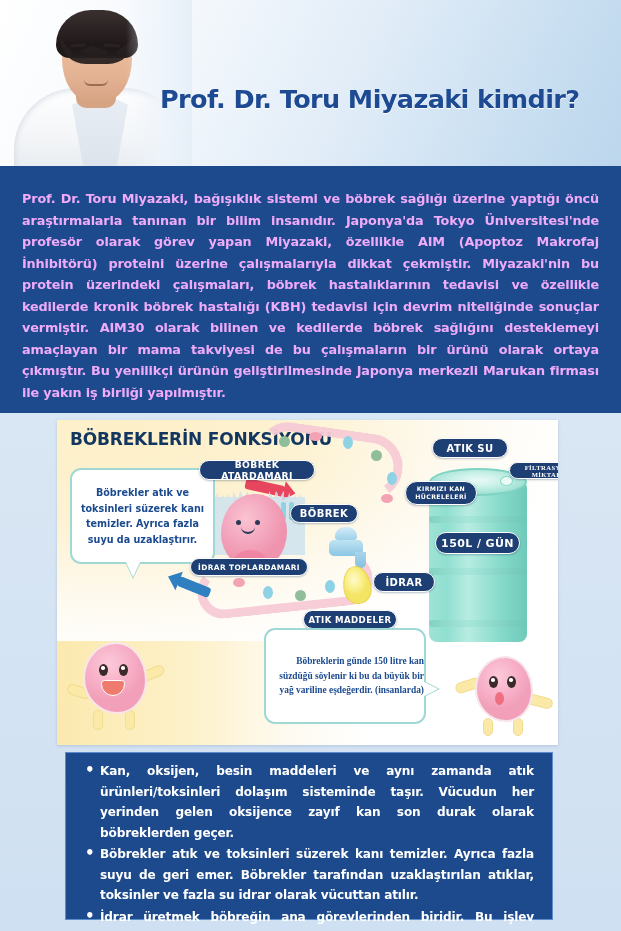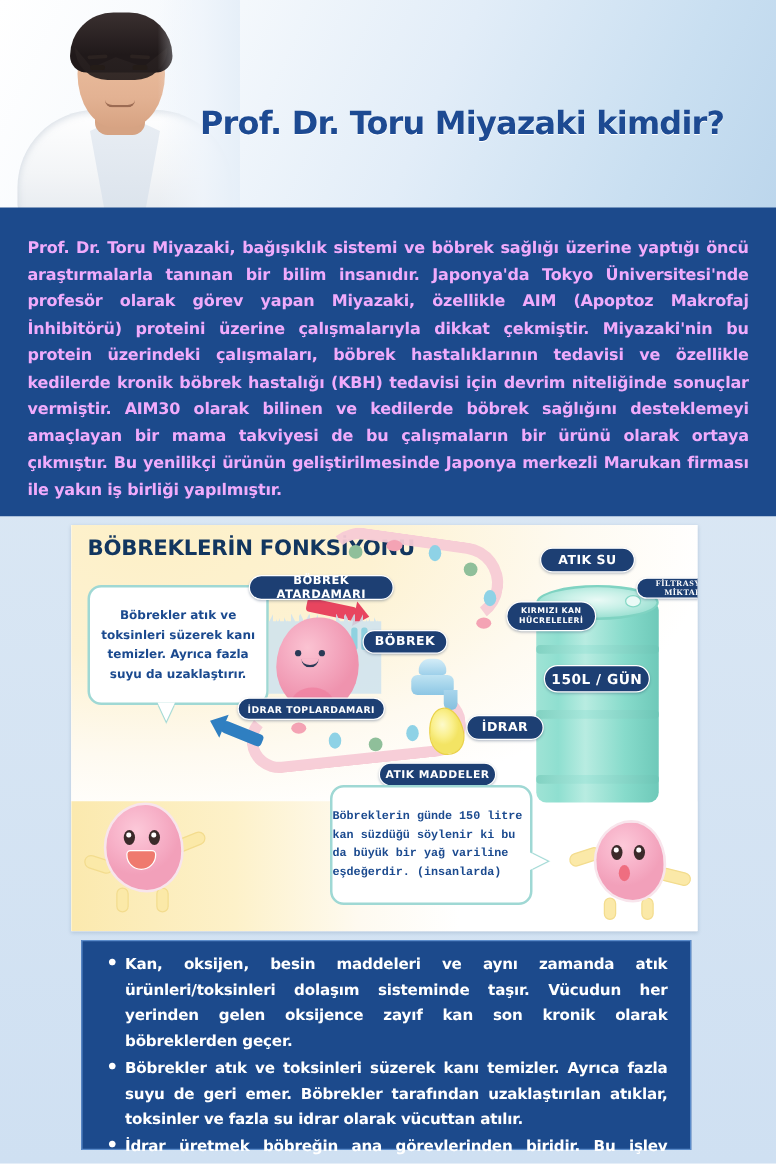--- a/index.html
+++ b/index.html
@@ -139,22 +139,22 @@
     background:#ffffff; border:2px solid #9fd8d4; border-radius:11px;
     display:flex; align-items:center; justify-content:center;
   }
   .speech-right::after{
     content:""; position:absolute; right:-14px; top:52px; width:0;height:0;
     border-top:7px solid transparent; border-bottom:7px solid transparent;
     border-left:14px solid #ffffff;
     filter: drop-shadow(2px 0 0 #9fd8d4);
   }
   .speech-right p {
-    font-family:Liberation Mono, monospace;
-    font-size:9.4px; font-weight:700; color:#1b4a8f; line-height:14.8px; text-align:left;
+    font-family:Liberation Serif, serif;
+    font-size:9.4px; font-weight:700; color:#1b4a8f; line-height:14.8px; text-align:right;
   }
 
   
   .pill {
     position:absolute;
     background:#1d3f73; color:#ffffff;
     border:1.5px solid #ffffff;
     border-radius:14px;
     font-family:"DejaVu Sans", sans-serif;
     font-weight:800; letter-spacing:.4px;
@@ -398,19 +398,19 @@
       <div class="m-limb" style="right:10px;bottom:-14px;width:10px;height:18px;"></div>
       <div class="m-body"></div>
       <div class="m-eye" style="left:14px;top:20px;"></div>
       <div class="m-eye" style="left:32px;top:20px;"></div>
       <div class="m-mouth-o" style="left:20px;top:36px;"></div>
     </div>
   </div>
 
   <div class="bullets">
     <ul>
-      <li>Kan, oksijen, besin maddeleri ve aynı zamanda atık ürünleri/toksinleri dolaşım sisteminde taşır. Vücudun her yerinden gelen oksijence zayıf kan son kronik olarak böbreklerden geçer.</li>
+      <li>Kan, oksijen, besin maddeleri ve aynı zamanda atık ürünleri/toksinleri dolaşım sisteminde taşır. Vücudun her yerinden gelen oksijence zayıf kan son durak olarak böbreklerden geçer.</li>
       <li>Böbrekler atık ve toksinleri süzerek kanı temizler. Ayrıca fazla suyu de geri emer. Böbrekler tarafından uzaklaştırılan atıklar, toksinler ve fazla su idrar olarak vücuttan atılır.</li>
       <li>İdrar üretmek böbreğin ana görevlerinden biridir. Bu işlev azalırsa, vücutta atık ve toksinler birikmeye başlar.</li>
     </ul>
   </div>
 
 </div>
 
 </body></html>

